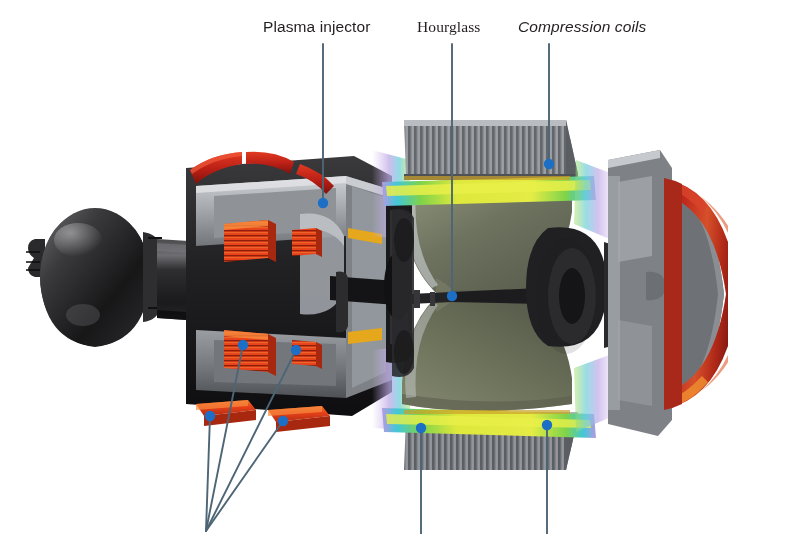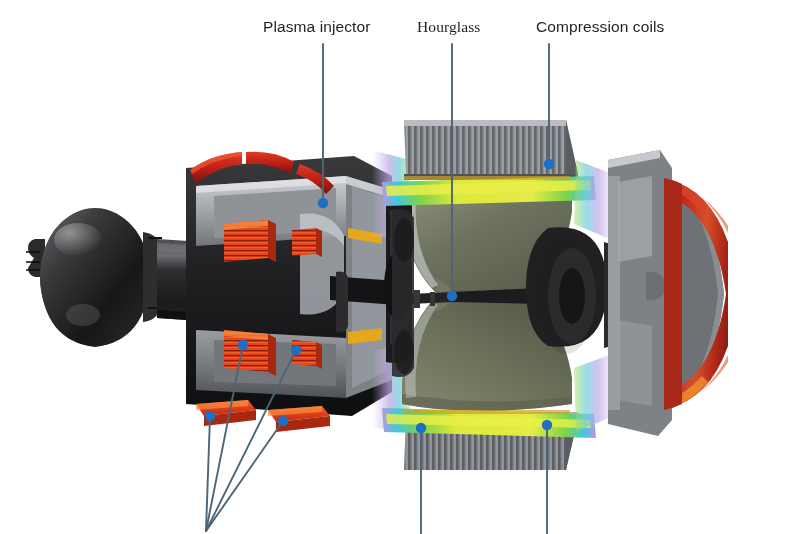--- a/index.html
+++ b/index.html
@@ -319,15 +319,15 @@
       <circle cx="547" cy="425" r="5.2"></circle>
       <circle cx="243" cy="345" r="5.2"></circle>
       <circle cx="296" cy="350" r="5.2"></circle>
       <circle cx="210" cy="416" r="5.2"></circle>
       <circle cx="283" cy="421" r="5.2"></circle>
     </g>
   </svg>
 
   <div class="lbl" style="left:263px;top:19px;">Plasma injector</div>
   <div class="lbl" style="left:417px;top:19px;font-family:Liberation Serif, serif;">Hourglass</div>
-  <div class="lbl" style="left:536px;top:19px;">Compression coils</div>
+  <div class="lbl" style="left:518px;top:19px;font-style:italic;">Compression coils</div>
 
 </div>
 
 </body></html>

